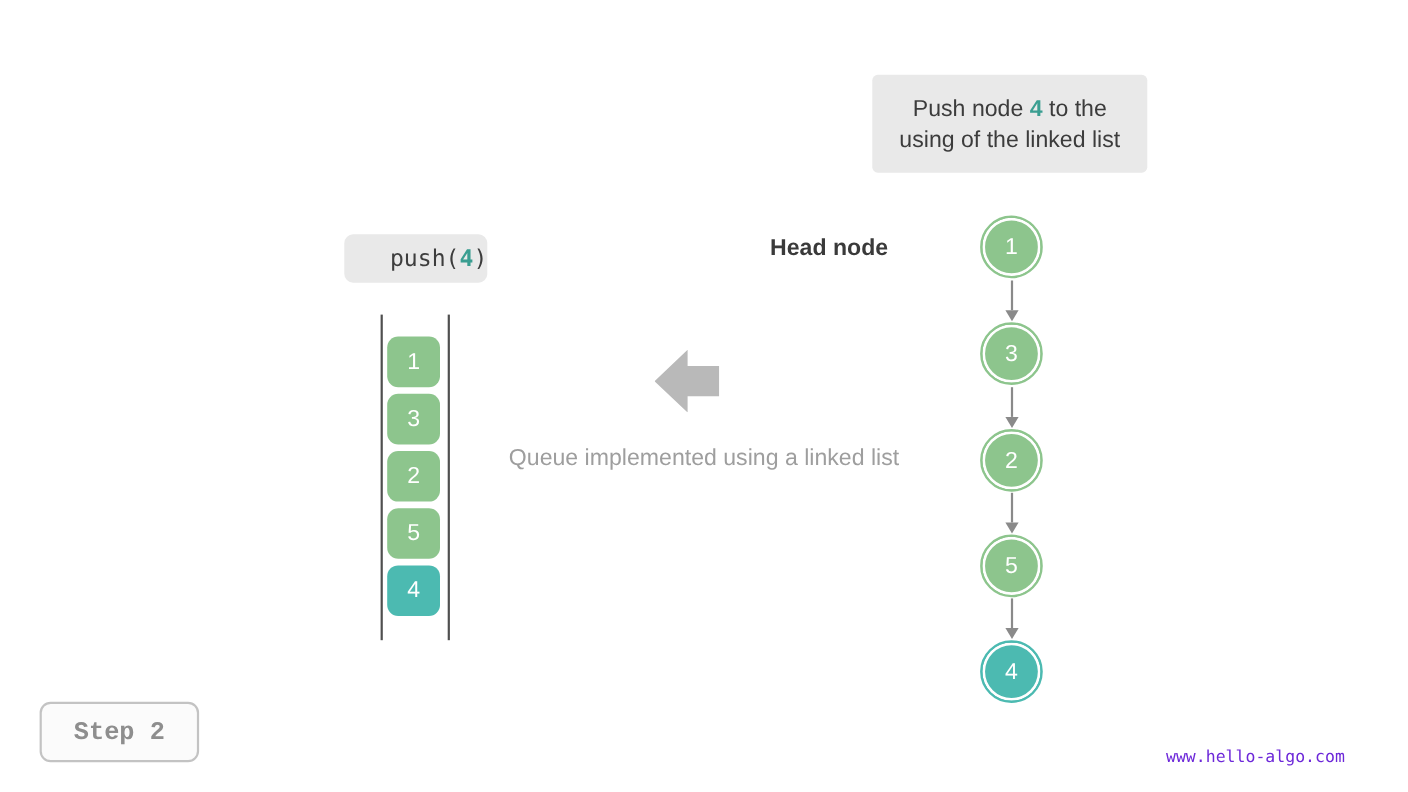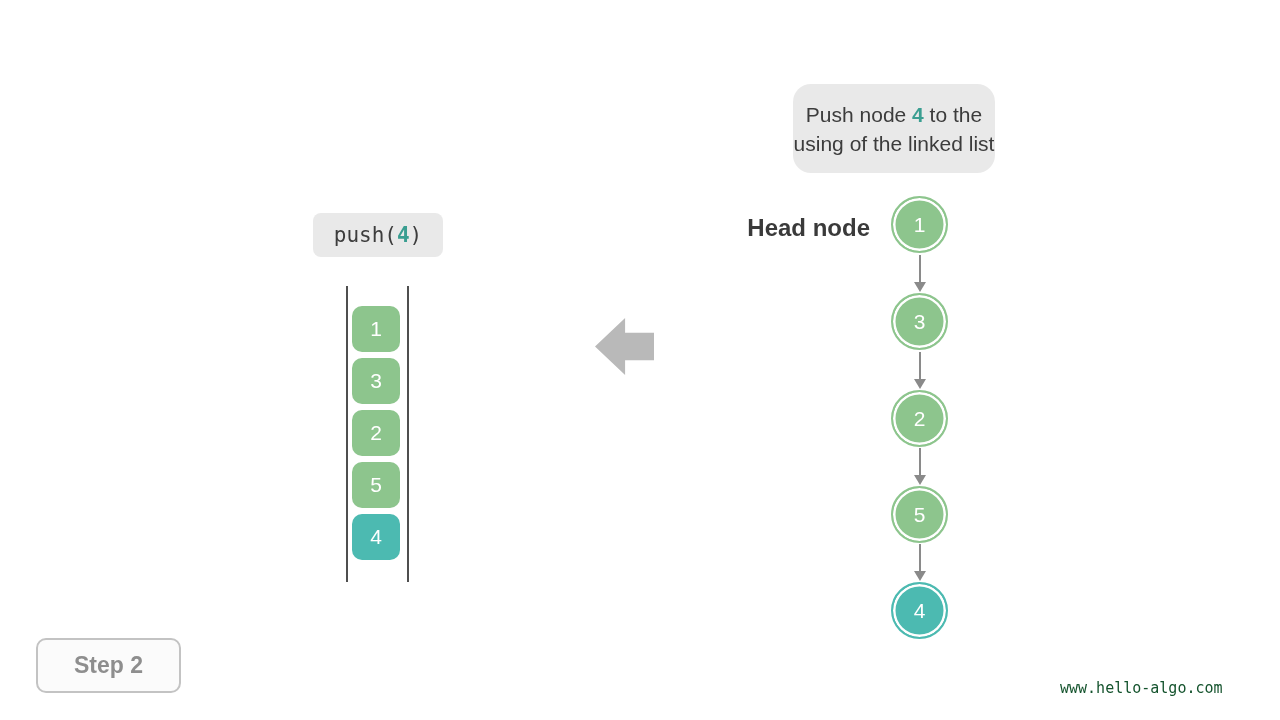--- a/index.html
+++ b/index.html
@@ -9,40 +9,40 @@
     width: 1280px;
     height: 720px;
     background: #ffffff;
     font-family: "Liberation Sans", sans-serif;
     overflow: hidden;
   }
 
   
   .tooltip {
     position: absolute;
-    left: 793px; top: 84px;
-    width: 202px; height: 89px;
+    left: 793px; top: 68px;
+    width: 250px; height: 89px;
     background: #e9e9e9;
-    border-radius: 18px;
+    border-radius: 5px;
     display: flex; flex-direction: column;
     align-items: center; justify-content: center;
     font-size: 21px; line-height: 29px;
     color: #3c3c3c;
     text-align: center;
   }
   .accent { color: #3a9e91; font-weight: bold; }
 
   
   .push-chip {
     position: absolute;
     left: 313px; top: 213px;
     width: 130px; height: 44px;
     background: #e9e9e9;
     border-radius: 8px;
-    display: flex; align-items: center; justify-content: center;
+    display: flex; align-items: center; justify-content: flex-end;
     font-family: "DejaVu Sans Mono", monospace;
     font-size: 21px; color: #3d3d3d;
   }
 
   
   .rail {
     position: absolute;
     width: 2px; height: 296px; top: 286px;
     background: #4f4f4f;
   }
@@ -110,45 +110,44 @@
     content: ""; position: absolute;
     left: 0; top: 27px;
     border-left: 6px solid transparent;
     border-right: 6px solid transparent;
     border-top: 10px solid #8a8a8a;
   }
 
   .node-label {
     position: absolute;
     left: 700px; width: 170px;
-    text-align: right;
-    font-size: 24px; font-weight: bold; color: #3a3a3a;
+    font-size: 21px; font-weight: bold; color: #3a3a3a;
   }
   .head-label { top: 214px; }
   .tail-label { top: 599px; }
 
   
   .step-badge {
     position: absolute;
     left: 36px; top: 638px;
     width: 145px; height: 55px;
     background: #fbfbfb;
     border: 2px solid #c3c3c3;
     border-radius: 10px;
     display: flex; align-items: center; justify-content: center;
-    font-family: Liberation Sans, sans-serif;
+    font-family: Liberation Mono, monospace;
     font-size: 23px; font-weight: bold; color: #8e8e8e;
   }
 
   
   .watermark {
     position: absolute;
     left: 1060px; top: 679px;
     font-family: "DejaVu Sans Mono", monospace;
-    font-size: 15px; color: #14532d;
+    font-size: 15px; color: #6d28d9;
   }
 </style>
 </head>
 <body>
 
 <div class="stage">
 
   <div class="tooltip">
     <div>
       <span>Push node </span><span class="accent">4</span><span> to the</span>
@@ -177,20 +176,21 @@
     <div class="qbox">
         <span>5</span>
       </div>
     <div class="qbox teal">
         <span>4</span>
       </div>
   </div>
 
   <div class="block-arrow"></div>
 
+  <div class="caption">Queue implemented using a linked list</div>
 
   <div class="node-label head-label">Head node</div>
 
   <div class="node-circle n0">
       <span>1</span>
     </div>
   <div class="connector c0"></div>
   <div class="node-circle n1">
       <span>3</span>
     </div>

